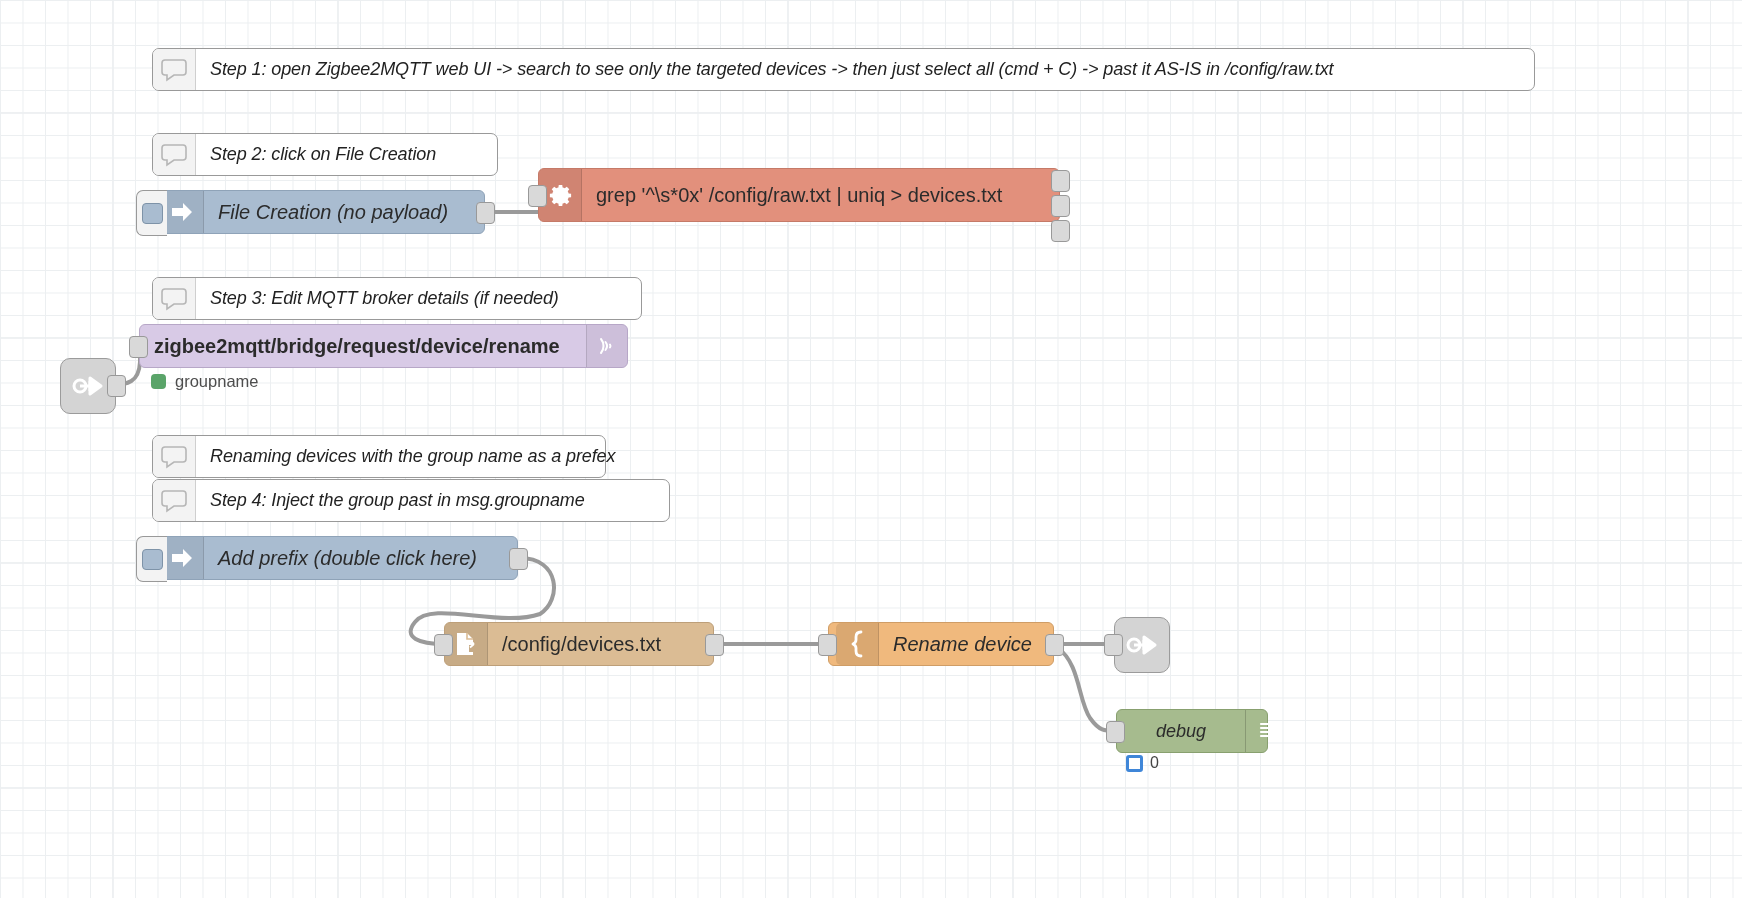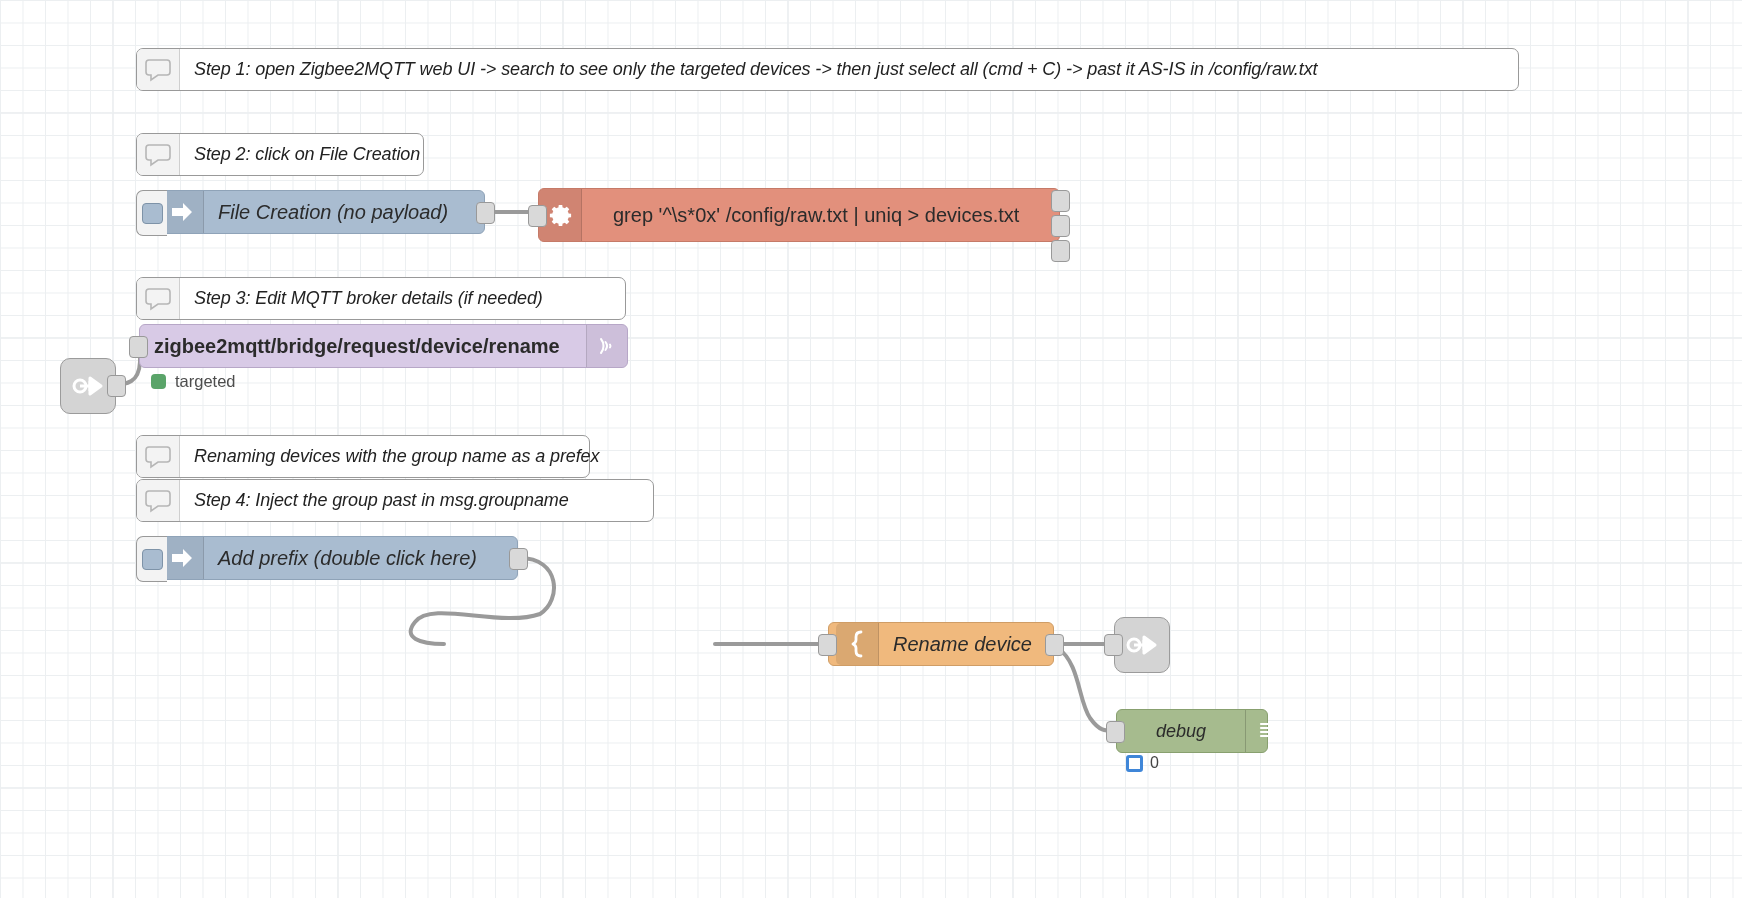--- a/index.html
+++ b/index.html
@@ -48,20 +48,21 @@
     font-size: 17.5px;
     color: #2b2b2b;
   }
 
   
   .comment {
     background: #ffffff;
     height: 43px;
     border-radius: 7px;
     box-shadow: 0 0 0 0 rgba(0,0,0,0);
+    margin-left: 16px;
   }
   .comment .c-icon {
     width: 42px;
     flex: 0 0 42px;
     background: #f3f3f3;
     border-right: 1px solid #cfcfcf;
     border-radius: 6px 0 0 6px;
     display: flex;
     align-items: center;
     justify-content: center;
@@ -282,21 +283,21 @@
 
   <div class="node comment" style="left:136px; top:48px; width:1383px;">
     <div class="c-icon">
       <svg width="26" height="24" viewBox="0 0 26 24" aria-hidden="true">
         <path d="M4 2 h18 a3 3 0 0 1 3 3 v9 a3 3 0 0 1 -3 3 h-9 l-7 5 v-5 h-2 a3 3 0 0 1 -3 -3 v-9 a3 3 0 0 1 3 -3 z" fill="none" stroke="#b6b6b6" stroke-width="1.6"></path>
       </svg>
     </div>
     <div class="c-label">Step 1: open Zigbee2MQTT web UI -&gt; search to see only the targeted devices -&gt; then just select all (cmd + C) -&gt; past it AS-IS in /config/raw.txt</div>
   </div>
 
-  <div class="node comment" style="left:136px; top:133px; width:288px;">
+  <div class="node comment" style="left:136px; top:133px; width:346px;">
     <div class="c-icon">
       <svg width="26" height="24" viewBox="0 0 26 24" aria-hidden="true">
         <path d="M4 2 h18 a3 3 0 0 1 3 3 v9 a3 3 0 0 1 -3 3 h-9 l-7 5 v-5 h-2 a3 3 0 0 1 -3 -3 v-9 a3 3 0 0 1 3 -3 z" fill="none" stroke="#b6b6b6" stroke-width="1.6"></path>
       </svg>
     </div>
     <div class="c-label">Step 2: click on File Creation</div>
   </div>
 
   <div class="node inject" style="left:160px; top:190px; width:325px;">
     <div class="btn-tab">
@@ -304,21 +305,21 @@
     </div>
     <div class="n-icon">
       <svg width="25" height="22" viewBox="0 0 25 22" aria-hidden="true">
         <path d="M2 7 h11 V2 l9 9 l-9 9 v-5 H2 z" fill="#ffffff"></path>
       </svg>
     </div>
     <div class="n-label">File Creation (no payload)</div>
     <div class="port" style="right:-11px; top:11px;"></div>
   </div>
 
-  <div class="node exec" style="left:538px; top:188px; width:522px;gap:17px;">
+  <div class="node exec" style="left:538px; top:168px; width:522px;">
     <div class="port" style="left:-11px; top:16px;"></div>
     <div class="n-icon">
       <svg width="27" height="27" viewBox="0 0 28 28" aria-hidden="true">
         <path fill="#ffffff" d="M14 9.2a4.8 4.8 0 1 0 0 9.6 4.8 4.8 0 0 0 0-9.6zm0 7.1a2.3 2.3 0 1 1 0-4.6 2.3 2.3 0 0 1 0 4.6z"></path>
         <path fill="#ffffff" d="M25 12.2l-2.6-.4a8.9 8.9 0 0 0-.9-2.2l1.6-2.1-2.6-2.6-2.1 1.6a8.9 8.9 0 0 0-2.2-.9L15.8 3h-3.6l-.4 2.6a8.9 8.9 0 0 0-2.2.9L7.5 4.9 4.9 7.5l1.6 2.1a8.9 8.9 0 0 0-.9 2.2L3 12.2v3.6l2.6.4c.2.8.5 1.5.9 2.2l-1.6 2.1 2.6 2.6 2.1-1.6c.7.4 1.4.7 2.2.9l.4 2.6h3.6l.4-2.6c.8-.2 1.5-.5 2.2-.9l2.1 1.6 2.6-2.6-1.6-2.1c.4-.7.7-1.4.9-2.2l2.6-.4z"></path>
       </svg>
     </div>
     <div class="n-label" style="font-style:normal;">grep '^\s*0x' /config/raw.txt | uniq &gt; devices.txt</div>
     <div class="port" style="right:-11px; top:1px;"></div>
     <div class="port" style="right:-11px; top:26px;"></div>
@@ -341,21 +342,21 @@
       <svg width="22" height="22" viewBox="0 0 22 22" aria-hidden="true">
         <path d="M5 4 a11 11 0 0 1 0 14" fill="none" stroke="#ffffff" stroke-width="2" stroke-linecap="round"></path>
         <path d="M9.5 7 a6.5 6.5 0 0 1 0 8" fill="none" stroke="#ffffff" stroke-width="2" stroke-linecap="round"></path>
         <path d="M14 9.5 a2.6 2.6 0 0 1 0 3" fill="none" stroke="#ffffff" stroke-width="2" stroke-linecap="round"></path>
       </svg>
     </div>
   </div>
 
   <div class="status" style="left:151px; top:372px;">
     <div class="dot"></div>
-    <span>targeted</span>
+    <span>groupname</span>
   </div>
 
   <div class="linknode" style="left:60px; top:358px;">
     <svg width="34" height="30" viewBox="0 0 34 30" aria-hidden="true">
       <circle cx="9" cy="15" r="6" fill="none" stroke="#ffffff" stroke-width="3"></circle>
       <path d="M9 15 h10 M19 7 l11 8 l-11 8 z" fill="#ffffff" stroke="#ffffff" stroke-width="3" stroke-linejoin="round"></path>
       <path d="M19 10 v10" stroke="#ffffff" stroke-width="3"></path>
     </svg>
     <div class="port" style="right:-11px; top:16px;"></div>
   </div>
@@ -384,20 +385,32 @@
     </div>
     <div class="n-icon">
       <svg width="25" height="22" viewBox="0 0 25 22" aria-hidden="true">
         <path d="M2 7 h11 V2 l9 9 l-9 9 v-5 H2 z" fill="#ffffff"></path>
       </svg>
     </div>
     <div class="n-label">Add prefix (double click here)</div>
     <div class="port" style="right:-11px; top:11px;"></div>
   </div>
 
+  <div class="node filenode" style="left:444px; top:622px; width:270px;">
+    <div class="port" style="left:-11px; top:11px;"></div>
+    <div class="n-icon">
+      <svg width="24" height="26" viewBox="0 0 24 26" aria-hidden="true">
+        <path d="M3 2 h10 l6 6 v4 h-4 v9 h4 v3 h-16 z" fill="#ffffff"></path>
+        <path d="M13 2 v6 h6" fill="none" stroke="#dbbc94" stroke-width="1.6"></path>
+        <path d="M13 13 h7 M20 13 l-4 -3.5 M20 13 l-4 3.5" fill="none" stroke="#ffffff" stroke-width="1.8"></path>
+      </svg>
+    </div>
+    <div class="n-label plain">/config/devices.txt</div>
+    <div class="port" style="right:-11px; top:11px;"></div>
+  </div>
 
   <div class="node fnnode" style="left:828px; top:622px; width:226px;justify-content:center;">
     <div class="port" style="left:-11px; top:11px;"></div>
     <div class="n-icon">
       <svg width="20" height="28" viewBox="0 0 20 28" aria-hidden="true">
         <path d="M14 2 c-4 0 -5 2 -5 5 v3 c0 2 -1 3 -3 4 c2 1 3 2 3 4 v3 c0 3 1 5 5 5" fill="none" stroke="#ffffff" stroke-width="2.8" stroke-linecap="round" stroke-linejoin="round"></path>
       </svg>
     </div>
     <div class="n-label">Rename device</div>
     <div class="port" style="right:-11px; top:11px;"></div>

